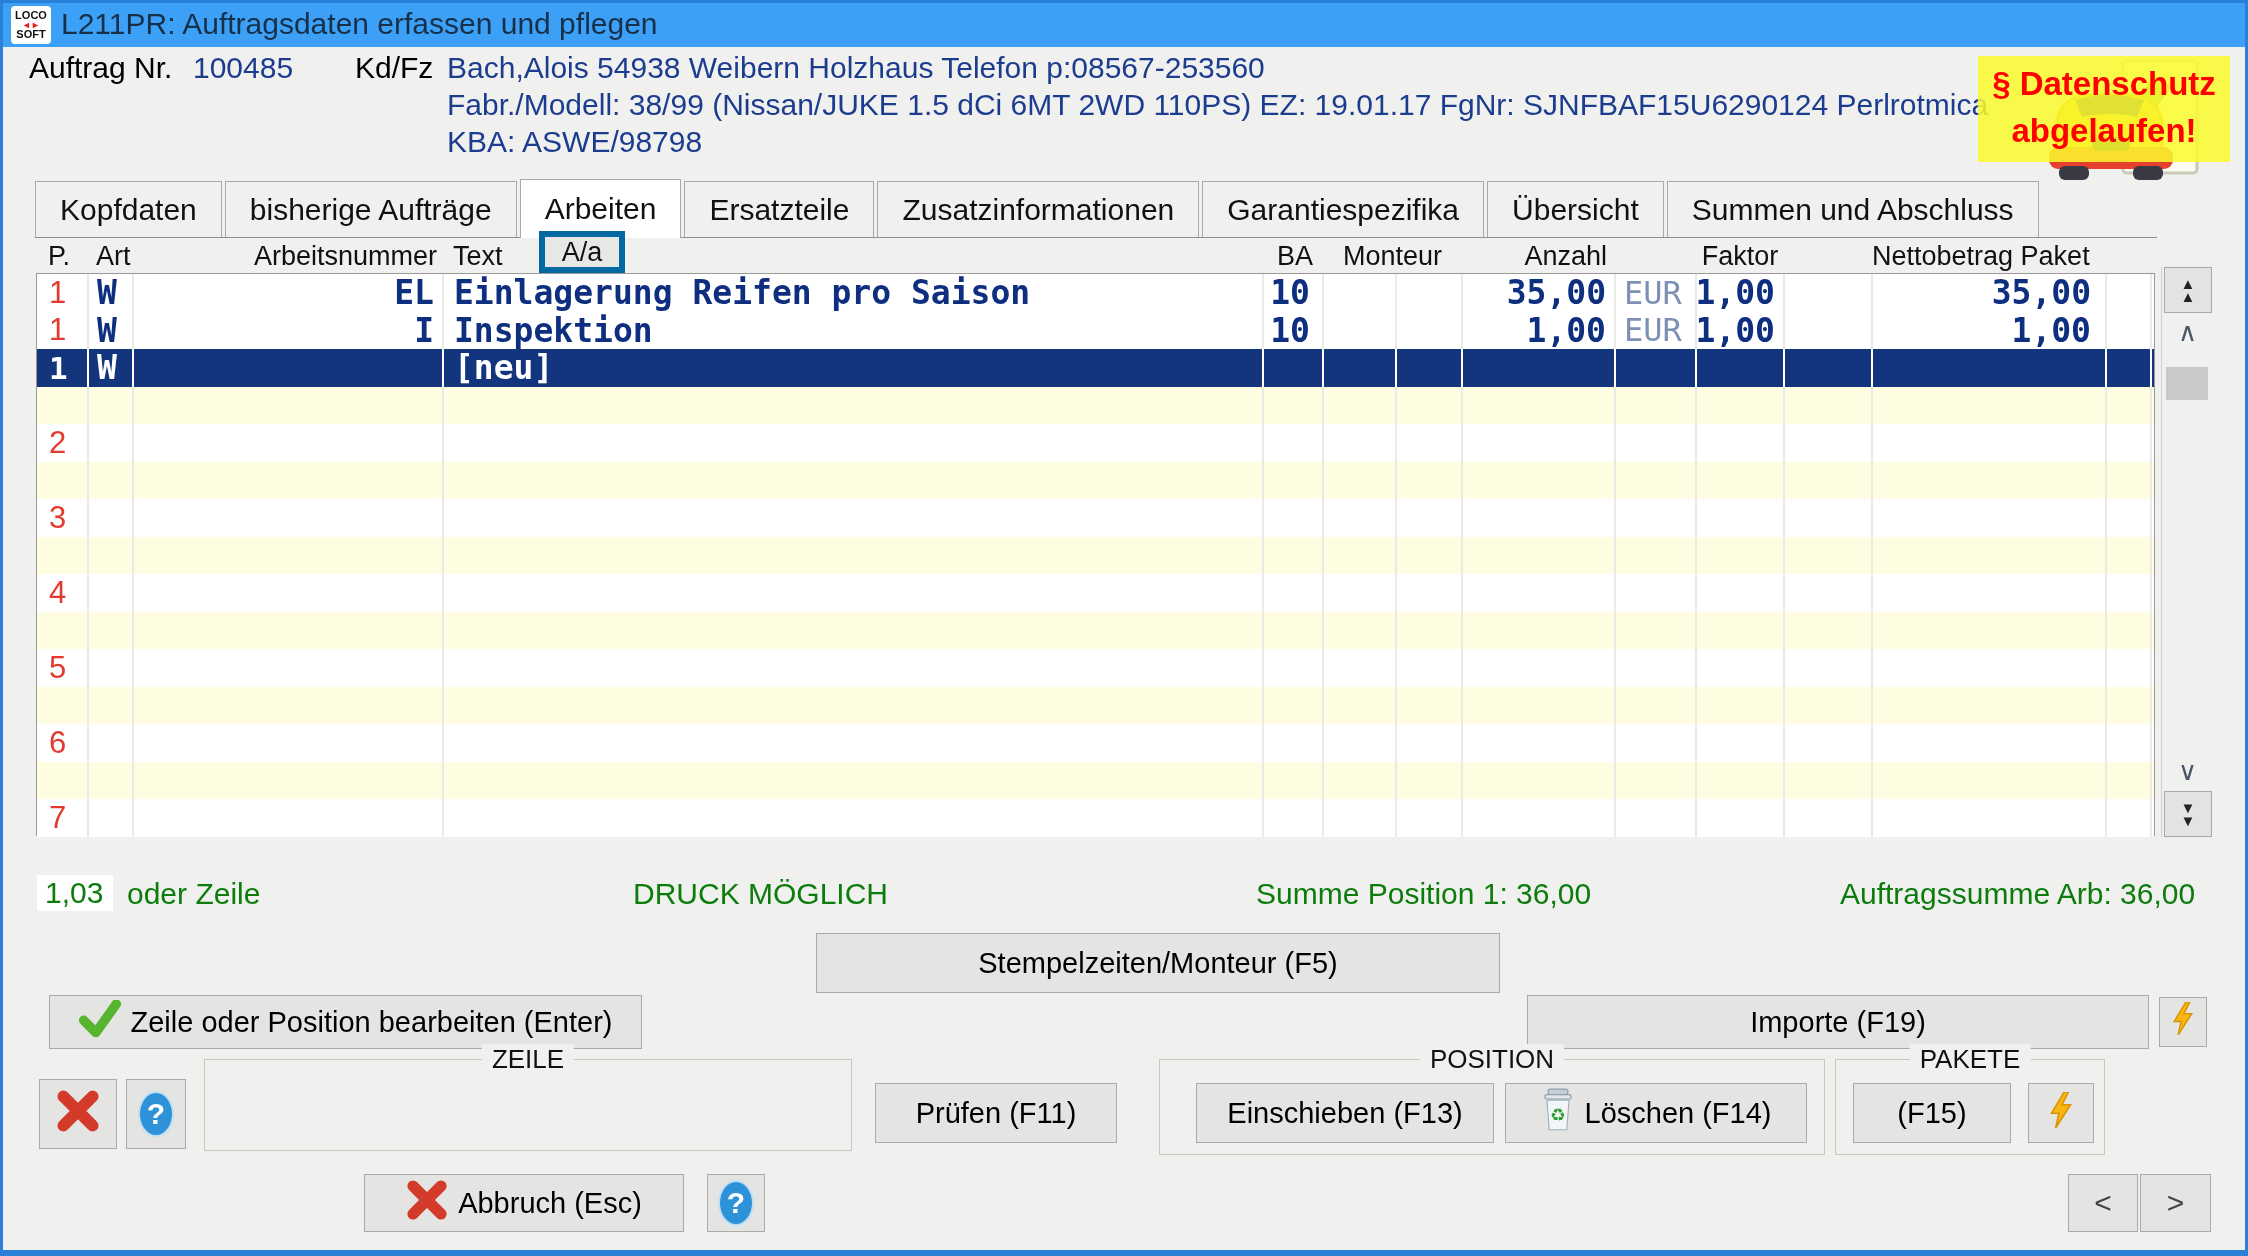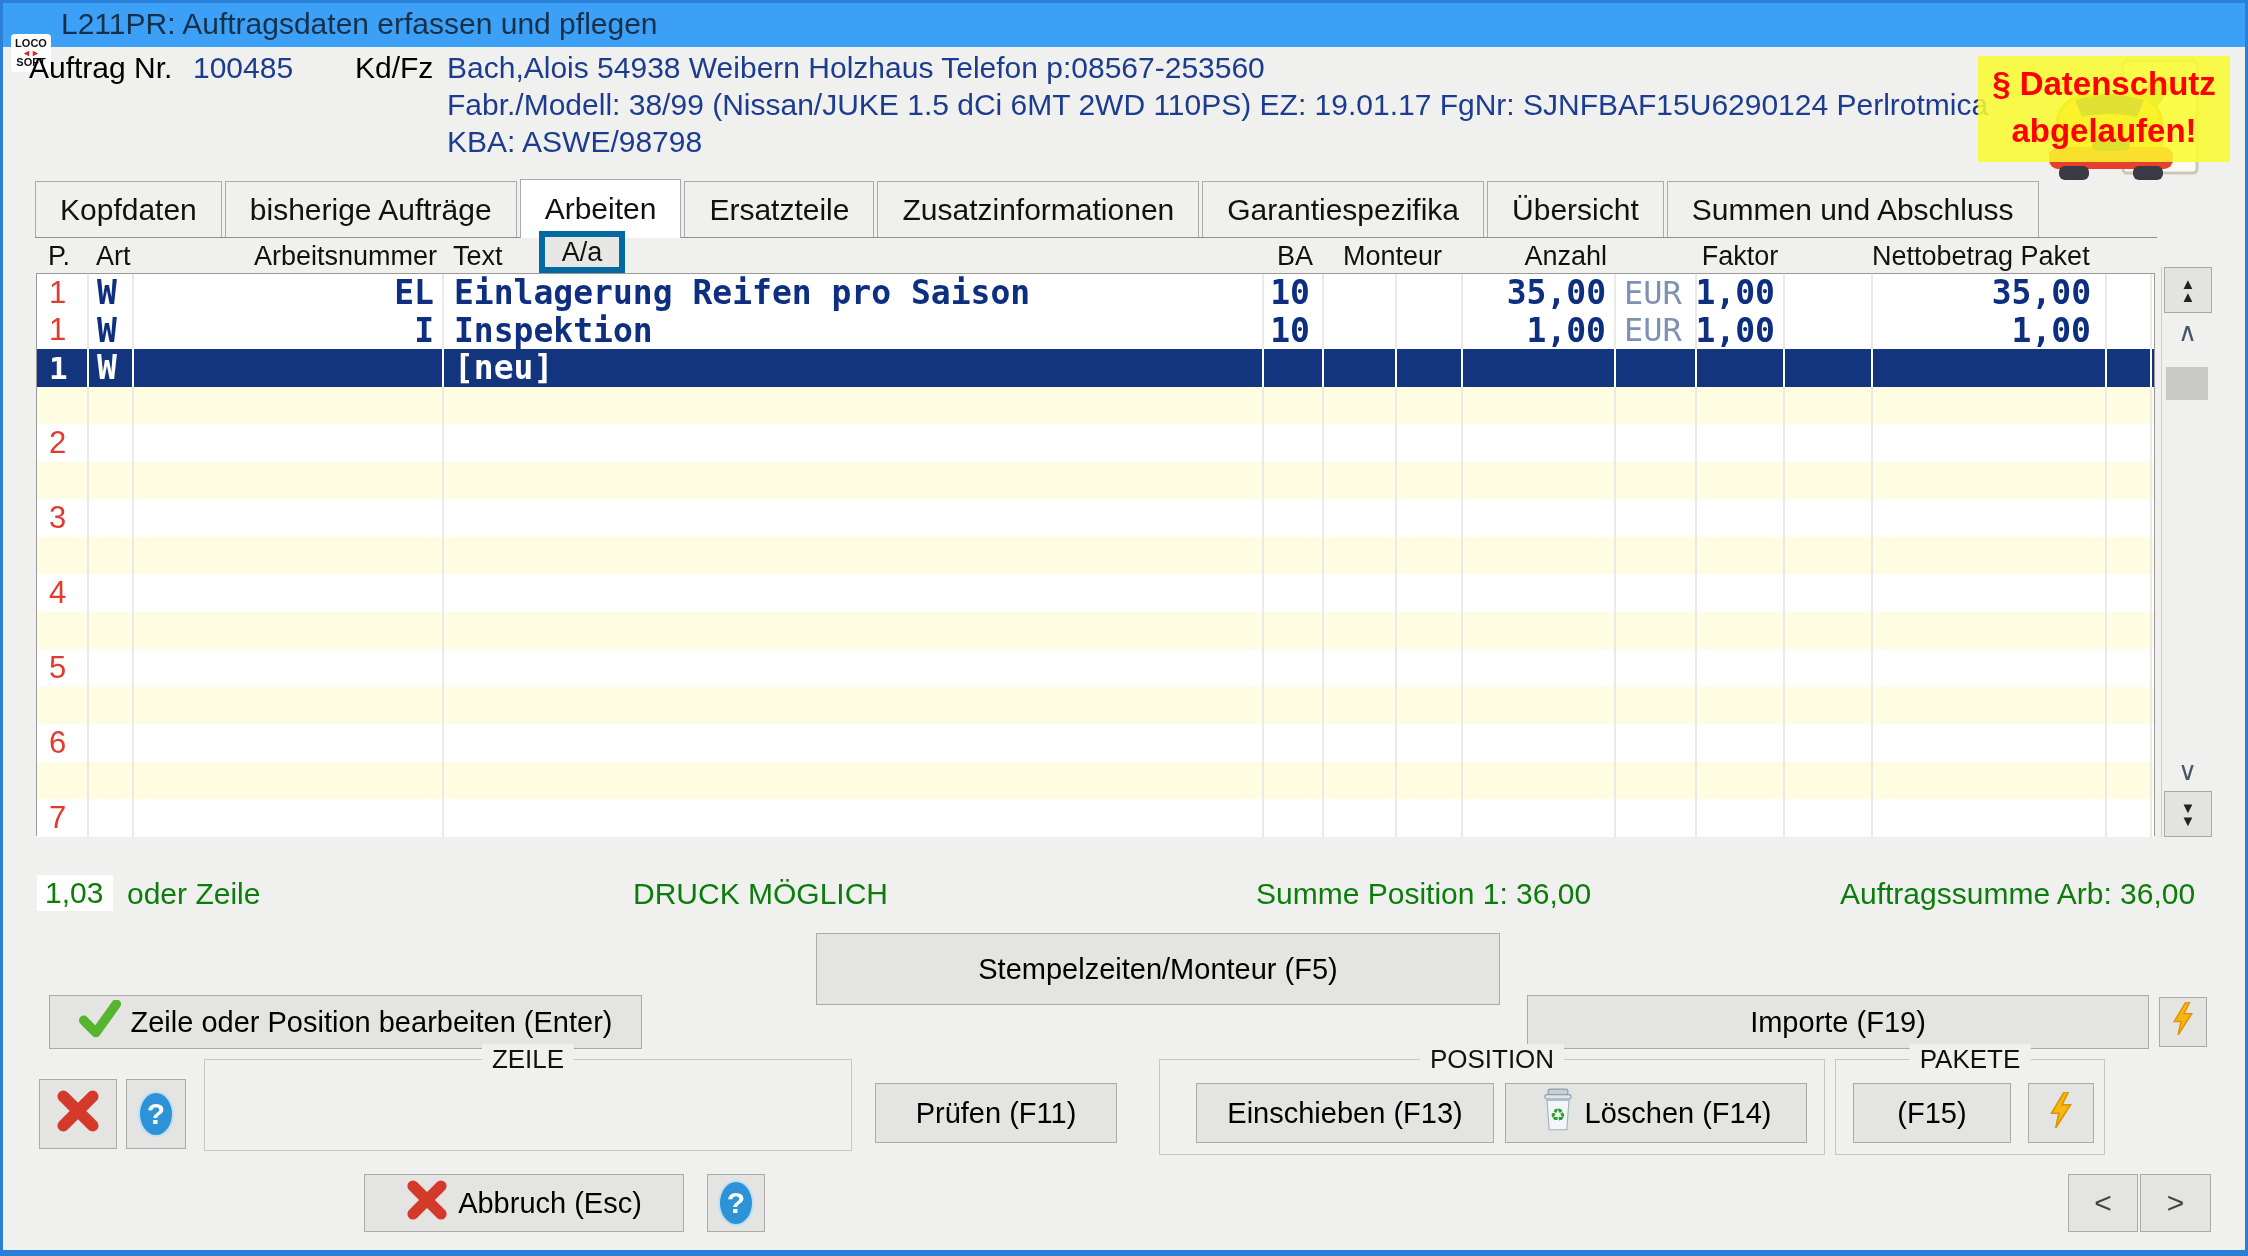--- a/index.html
+++ b/index.html
@@ -6,21 +6,21 @@
   html,body { background:#777; }
   body { font-family:"Liberation Sans", sans-serif; }
   .window { position:relative; width:2248px; height:1256px; background:#f0f0ee;
             border:3px solid #2a7fd6; border-bottom:6px solid #2a7fd6; overflow:hidden; }
   .abs { position:absolute; }
 
   
   .titlebar { position:absolute; left:0; top:0; width:100%; height:44px; background:#3ba0f6;
               display:flex; align-items:center; }
   .logo { position:absolute; left:8px; top:3px; width:40px; height:38px; background:#fff; border-radius:4px;
-          display:flex; flex-direction:column; align-items:center; justify-content:center; line-height:1;margin-top:28px; }
+          display:flex; flex-direction:column; align-items:center; justify-content:center; line-height:1; }
   .logo-t,.logo-b { font-size:11px; font-weight:bold; color:#111; }
   .logo-m { color:#e02020; font-size:9px; line-height:8px; }
   .title { position:absolute; left:58px; top:4px; font-size:30px; color:#17304a; }
 
   
   .hlabel { font-size:30px; color:#000; white-space:nowrap; }
   .hvalue { font-size:30px; color:#1c3d8f; white-space:nowrap; }
 
   
   .privacy-box { position:absolute; left:1975px; top:53px; width:252px; height:106px;
@@ -394,21 +394,21 @@
   </div>
 
   <div class="linebox">
     <span class="green">1,03</span>
   </div>
   <div class="abs green" style="left:124px;top:874px;">oder Zeile</div>
   <div class="abs green" style="left:630px;top:874px;">DRUCK MÖGLICH</div>
   <div class="abs green" style="left:1253px;top:874px;">Summe Position 1: 36,00</div>
   <div class="abs green" style="left:1793px;top:874px;margin-left:44px;">Auftragssumme Arb: 36,00</div>
 
-  <div class="btn" style="left:813px;top:930px;width:684px;height:72px;">Stempelzeiten/Monteur (F5)</div>
+  <div class="btn" style="left:813px;top:930px;width:684px;height:60px;">Stempelzeiten/Monteur (F5)</div>
 
   <div class="btn" style="left:46px;top:992px;width:593px;height:54px;">
     <span><svg width="42" height="38" viewBox="0 0 30 28">
           <path d="M3 15 L12 24 L27 3" fill="none" stroke="#56b42e" stroke-width="7" stroke-linecap="round" stroke-linejoin="round"></path>
         </svg></span>
     <span>Zeile oder Position bearbeiten (Enter)</span>
   </div>
   <div class="btn" style="left:1524px;top:992px;width:622px;height:54px;">Importe (F19)</div>
   <div class="btn" style="left:2156px;top:994px;width:48px;height:50px;">
     <span><svg width="24" height="33" viewBox="0 0 24 34">

